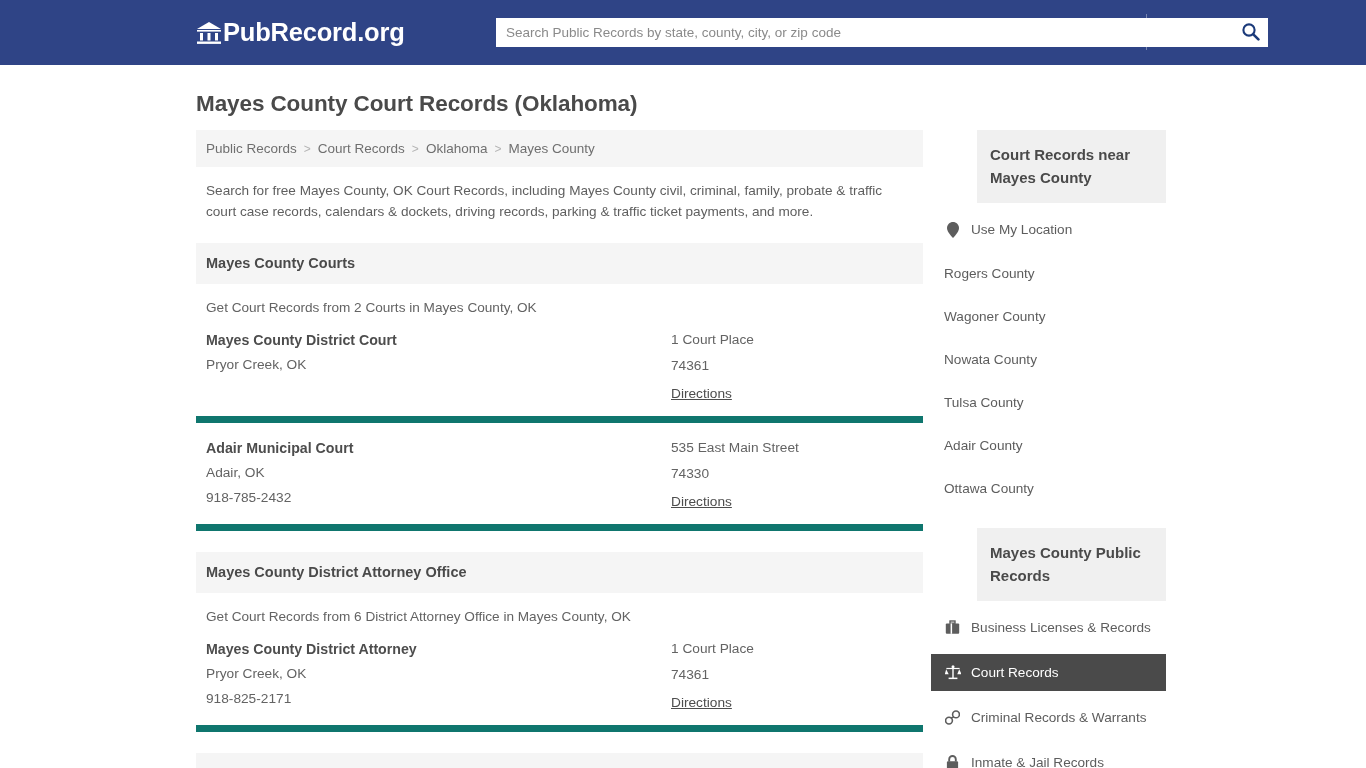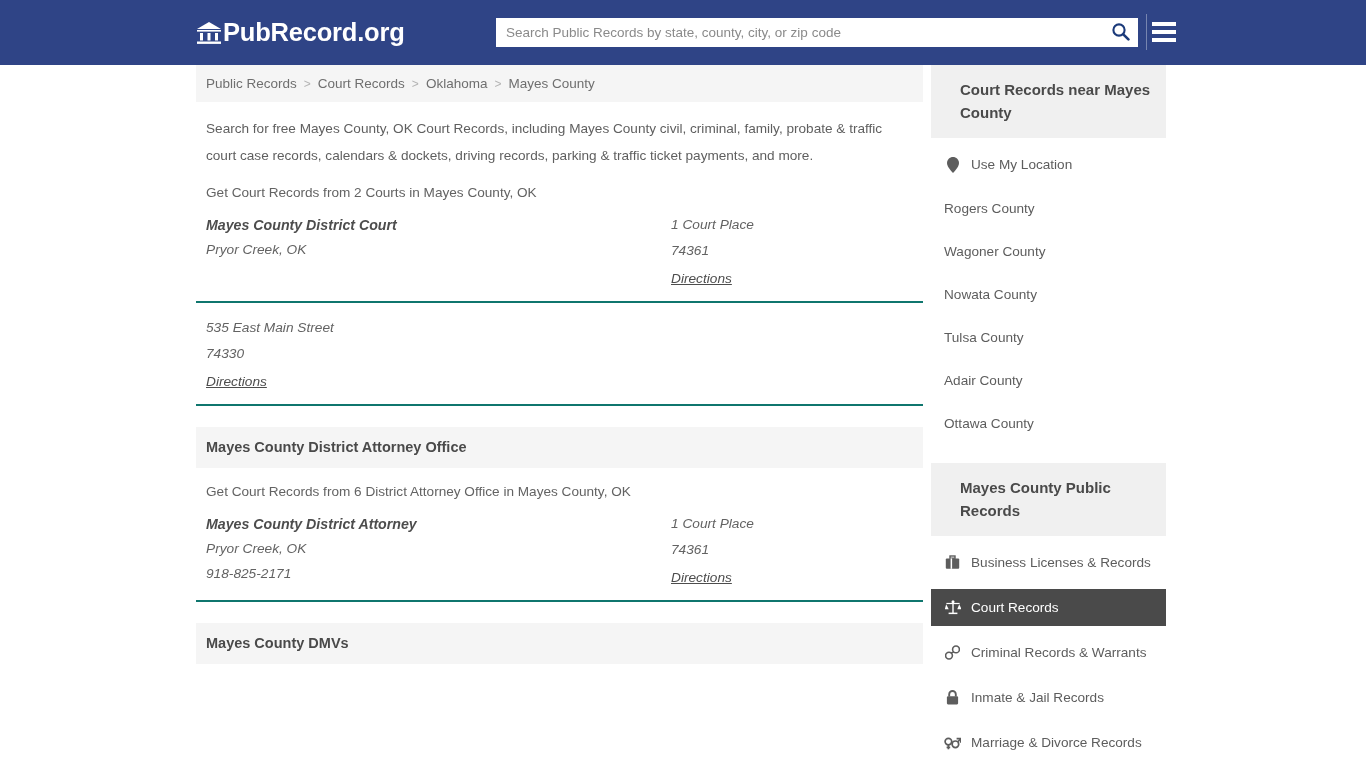--- a/index.html
+++ b/index.html
@@ -33,21 +33,21 @@
     color: #ffffff;
     font-size: 25.5px;
     font-weight: bold;
     letter-spacing: -0.2px;
     white-space: nowrap;
   }
   .search-wrap {
     position: absolute;
     left: 496px;
     top: 18px;
-    width: 642px;
+    width: 772px;
     height: 29px;
     background: #ffffff;
     border: 1px solid #ffffff;
     display: flex;
     align-items: center;
   }
   .search-input {
     flex: 1;
     height: 100%;
     border: none;
@@ -111,21 +111,21 @@
     gap: 0;
   }
   .breadcrumb a {
     color: #6f6f6f; text-decoration: none;
   }
   .breadcrumb .sep { color: #b4b4b4; margin: 0 7px; font-size: 12px; }
 
   .intro {
     margin: 13px 10px 0 10px;
     font-size: 13.6px;
-    line-height: 27px;
+    line-height: 21px;
     color: #5f5f5f;
     max-width: 705px;
   }
 
   
   .section-bar {
     background: #f5f5f5;
     padding: 12px 10px 13px 10px;
     margin-top: 21px;
     font-size: 14.5px;
@@ -135,22 +135,21 @@
   .section-note {
     padding: 16px 10px 0 10px;
     font-size: 13.6px;
     color: #636363;
   }
 
   
   .listing {
     display: flex;
     padding: 17px 10px 14px 10px;
-    border-bottom: 2px solid #0f766e;
-    font-style: italic;
+    border-bottom: 7px solid #0f766e;
   }
   .listing:last-of-type { border-bottom: 1px solid #e7e7e7; }
   .listing-left { width: 465px; }
   .listing-right { flex: 1; }
   .lst-name {
     font-size: 14.2px; font-weight: bold; color: #4d4d4d;
     margin-bottom: 9px;
     display: block; text-decoration: none;
   }
   .lst-line {
@@ -162,25 +161,26 @@
     font-size: 13.7px; color: #636363; margin-bottom: 11px; display: block;
   }
   .lst-dir {
     font-size: 13.7px; color: #4d4d4d;
     text-decoration: underline; display: inline-block;
   }
 
   
   .side-head {
     background: #f0f0f0;
-    padding: 13px 14px 14px 29px;
+    padding: 13px 14px 14px 13px;
     font-size: 15px;
     font-weight: bold;
     color: #4a4a4a;
     line-height: 23px;
+    margin-left: 46px;
   }
   .side-list { margin: 0; padding: 0; list-style: none; }
   .side-item {
     display: flex;
     align-items: center;
     gap: 10px;
     padding: 10px 13px 10px 13px;
     font-size: 13.6px;
     color: #5d5d5d;
     text-decoration: none;
@@ -232,52 +232,59 @@
   <div class="menu-divider"></div>
   <div class="hamburger">
     <span></span>
     <span></span>
     <span></span>
   </div>
 </div>
 
 <div class="page">
 
+  <h1 class="page-title">Mayes County Court Records (Oklahoma)</h1>
 
   <div class="columns">
 
     <div class="main-col">
 
       <nav class="breadcrumb">
         <a href="#">Public Records</a>
         <span class="sep">&gt;</span>
         <a href="#">Court Records</a>
         <span class="sep">&gt;</span>
         <a href="#">Oklahoma</a>
         <span class="sep">&gt;</span>
         <a href="#">Mayes County</a>
       </nav>
 
       <p class="intro">Search for free Mayes County, OK Court Records, including Mayes County civil, criminal, family, probate &amp; traffic court case records, calendars &amp; dockets, driving records, parking &amp; traffic ticket payments, and more.</p>
 
+      <div class="section-bar">Mayes County Courts</div>
       <div class="section-note">Get Court Records from 2 Courts in Mayes County, OK</div>
 
       <div class="listing">
         <div class="listing-left">
           <a href="#" class="lst-name">Mayes County District Court</a>
           <span class="lst-line">Pryor Creek, OK</span>
         </div>
         <div class="listing-right">
           <span class="lst-addr">1 Court Place</span>
           <span class="lst-addr">74361</span>
           <a href="#" class="lst-dir">Directions</a>
         </div>
       </div>
 
       <div class="listing">
+        <div class="listing-left">
+          <a href="#" class="lst-name">Adair Municipal Court</a>
+          <span class="lst-line">Adair, OK</span>
+          <span class="lst-line">918-785-2432</span>
+        </div>
         <div class="listing-right">
           <span class="lst-addr">535 East Main Street</span>
           <span class="lst-addr">74330</span>
           <a href="#" class="lst-dir">Directions</a>
         </div>
       </div>
 
       <div class="section-bar">Mayes County District Attorney Office</div>
       <div class="section-note">Get Court Records from 6 District Attorney Office in Mayes County, OK</div>
 

